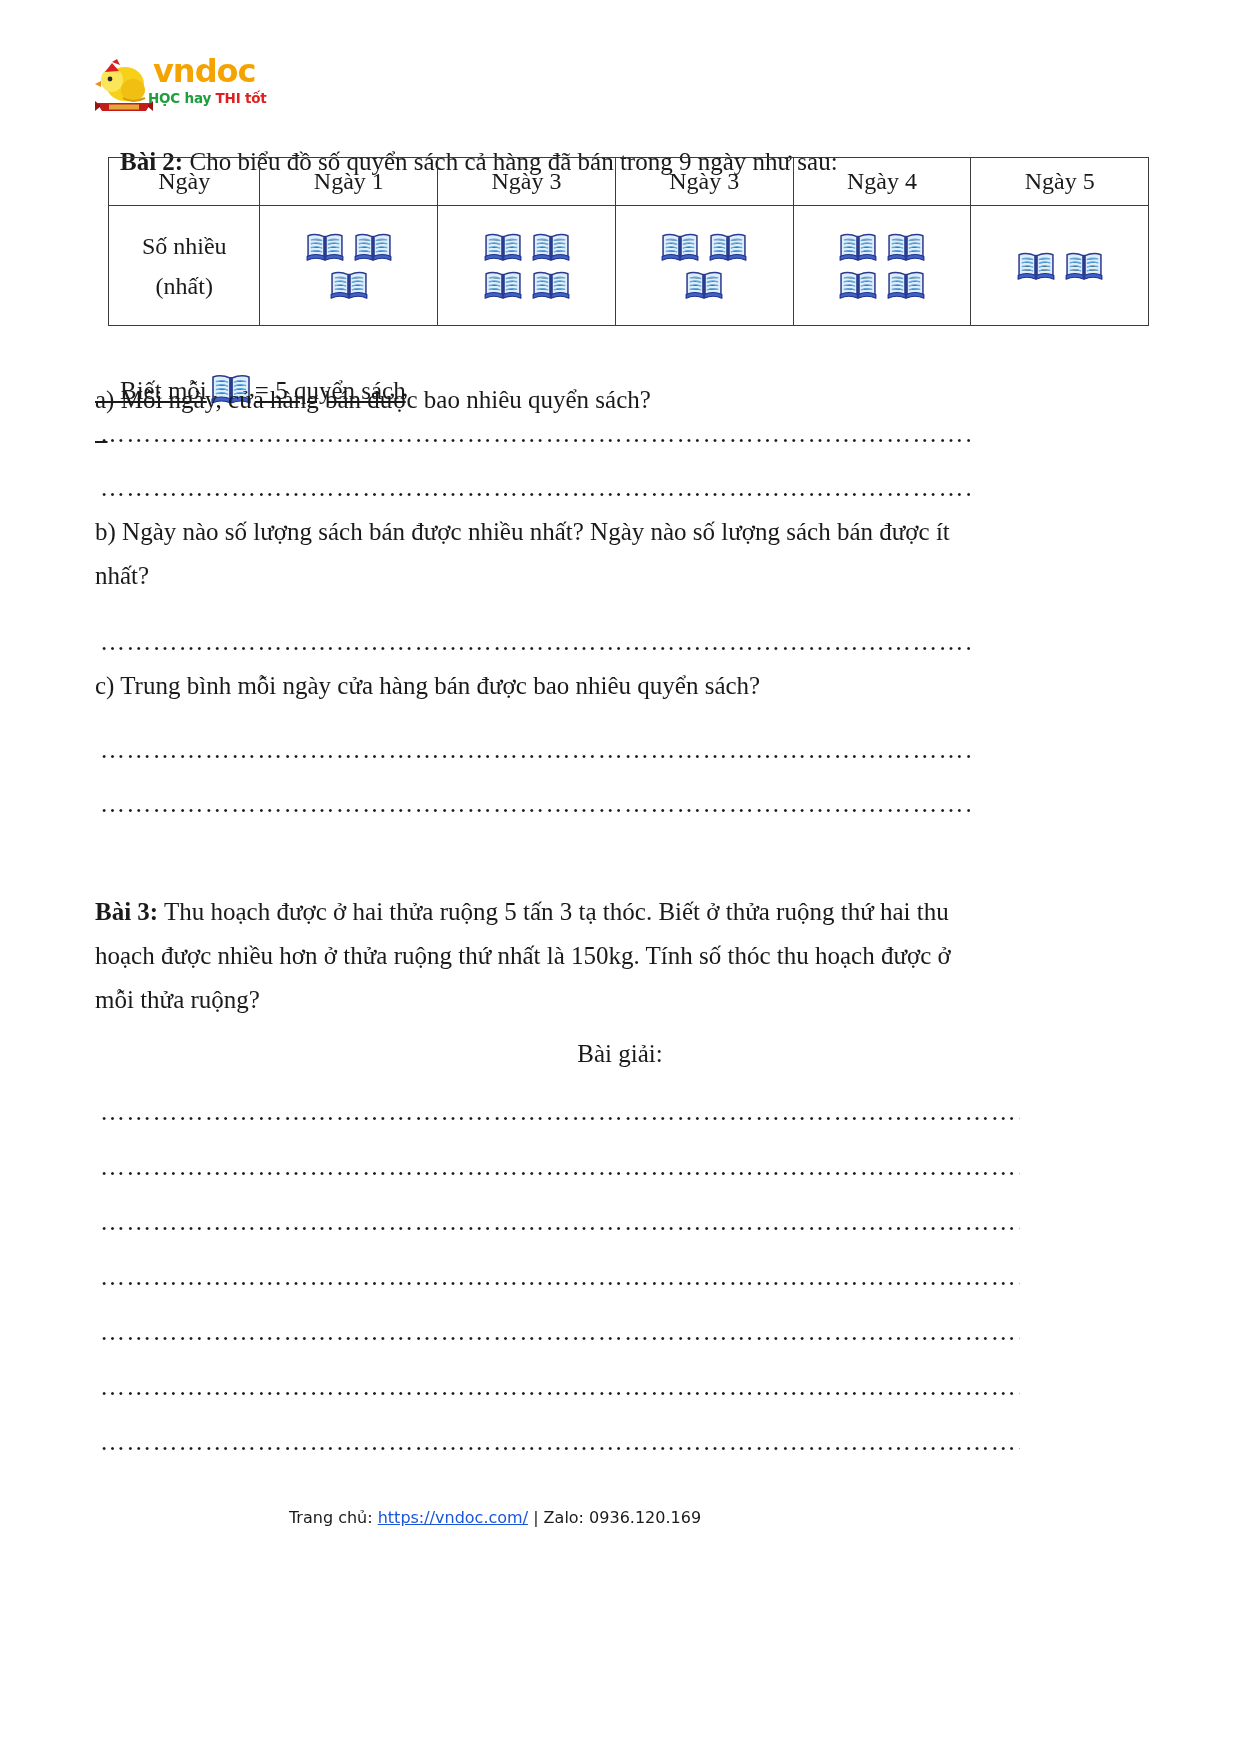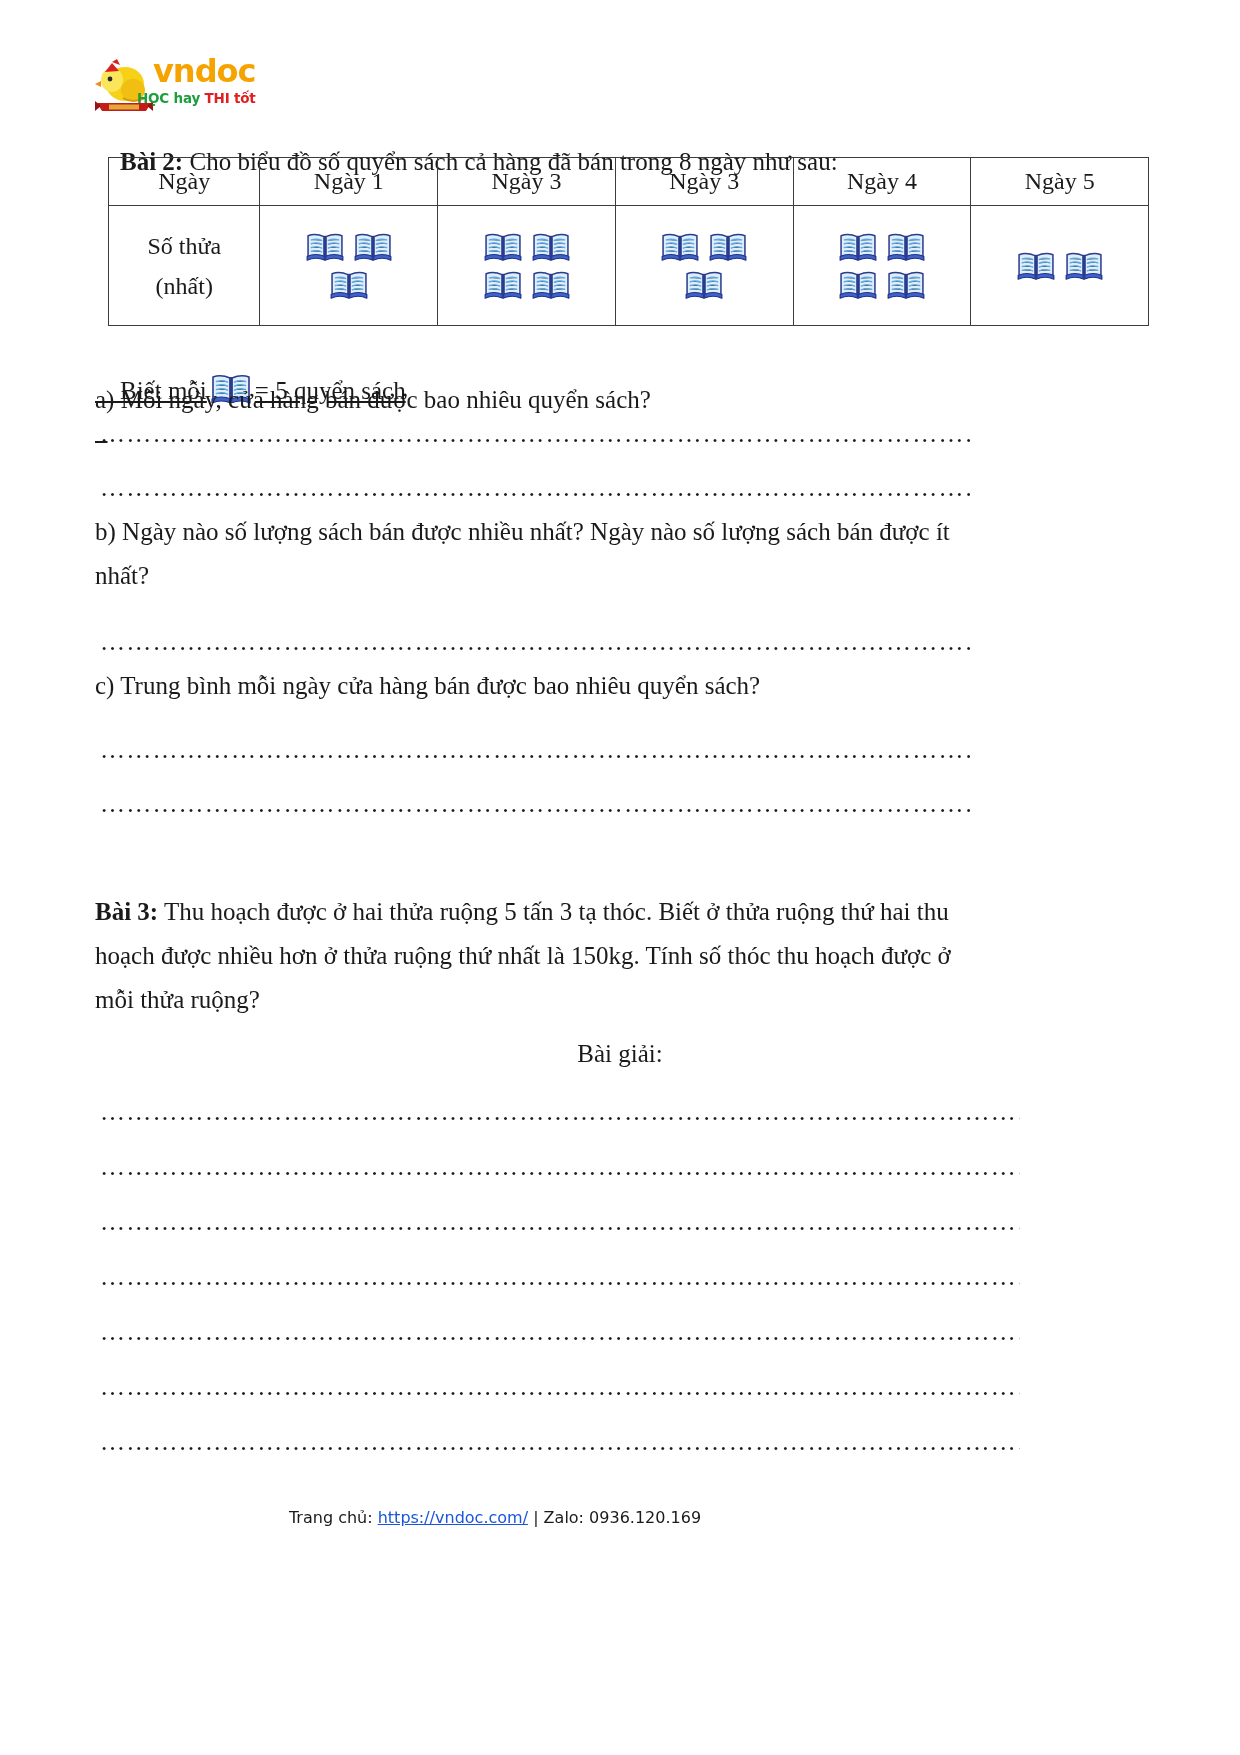--- a/index.html
+++ b/index.html
@@ -41,21 +41,21 @@
     top: 0px;
     font-family: "DejaVu Sans", sans-serif;
     font-size: 32px;
     font-weight: 700;
     color: #f5a300;
     letter-spacing: -1px;
     line-height: 38px;
   }
   .logo-tagline {
     position: absolute;
-    left: 42px;
+    left: 53px;
     top: 38px;
     font-family: "DejaVu Sans", sans-serif;
     font-size: 13.5px;
     font-weight: 700;
     letter-spacing: -0.2px;
     white-space: nowrap;
   }
   .tag-green { color: #1e9e3e; }
   .tag-red { color: #e02020; }
 
@@ -167,38 +167,38 @@
       <rect x="14" y="46.5" width="30" height="5" fill="#e8c23d" opacity="0.85"></rect>
     </svg>
     <div class="logo-word">vndoc</div>
     <div class="logo-tagline">
       <span class="tag-green">HỌC hay</span>
       <span class="tag-red">THI tốt</span>
     </div>
   </div>
 
   <div class="body-line" style="left:95px; top:108px; width:1060px;">
-    <span class="bold">Bài 2:</span><span> Cho biểu đồ số quyển sách cả hàng đã bán trong 8 ngày như sau:</span>
+    <span class="bold">Bài 2:</span><span> Cho biểu đồ số quyển sách cả hàng đã bán trong 9 ngày như sau:</span>
   </div>
 
   <table class="chart-table">
     <thead>
       <tr>
         <td class="col-label">Ngày</td>
         <td class="day-col">Ngày 1</td>
         <td class="day-col">Ngày 3</td>
         <td class="day-col">Ngày 3</td>
         <td class="day-col">Ngày 4</td>
         <td class="day-col">Ngày 5</td>
       </tr>
     </thead>
     <tbody>
       <tr>
         <td class="col-label label-cell">
-          <div>Số thửa</div>
+          <div>Số nhiều</div>
           <div>(nhất)</div>
         </td>
         <td class="books-cell">
           <div class="book-grid" style="width: 118px; margin: 0px auto;">
               <svg viewBox="0 0 40 34" class="book-ico">
                 <path d="M2 5 q8 -3 17 1 v24 q-9 -4 -17 -1 z" fill="#dfeefc" stroke="#2a3a8c" stroke-width="1.6" stroke-linejoin="round"></path>
                 <path d="M38 5 q-8 -3 -17 1 v24 q9 -4 17 -1 z" fill="#dfeefc" stroke="#2a3a8c" stroke-width="1.6" stroke-linejoin="round"></path>
                 <g stroke="#5fa8dd" stroke-width="1.5" stroke-linecap="round">
                   <path d="M5.5 9.5 q6 -1.6 11 0.6"></path>
                   <path d="M5.5 13.5 q6 -1.6 11 0.6"></path>

